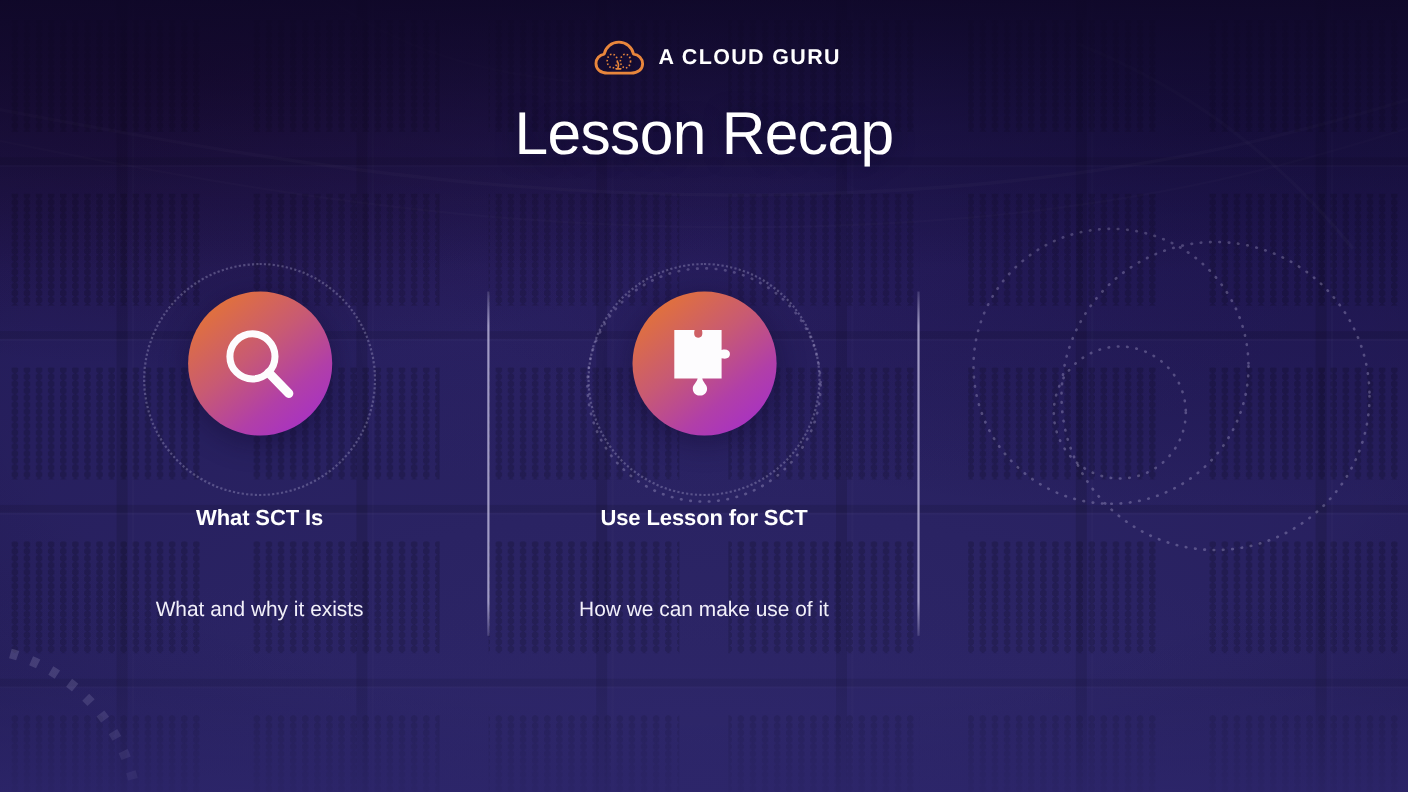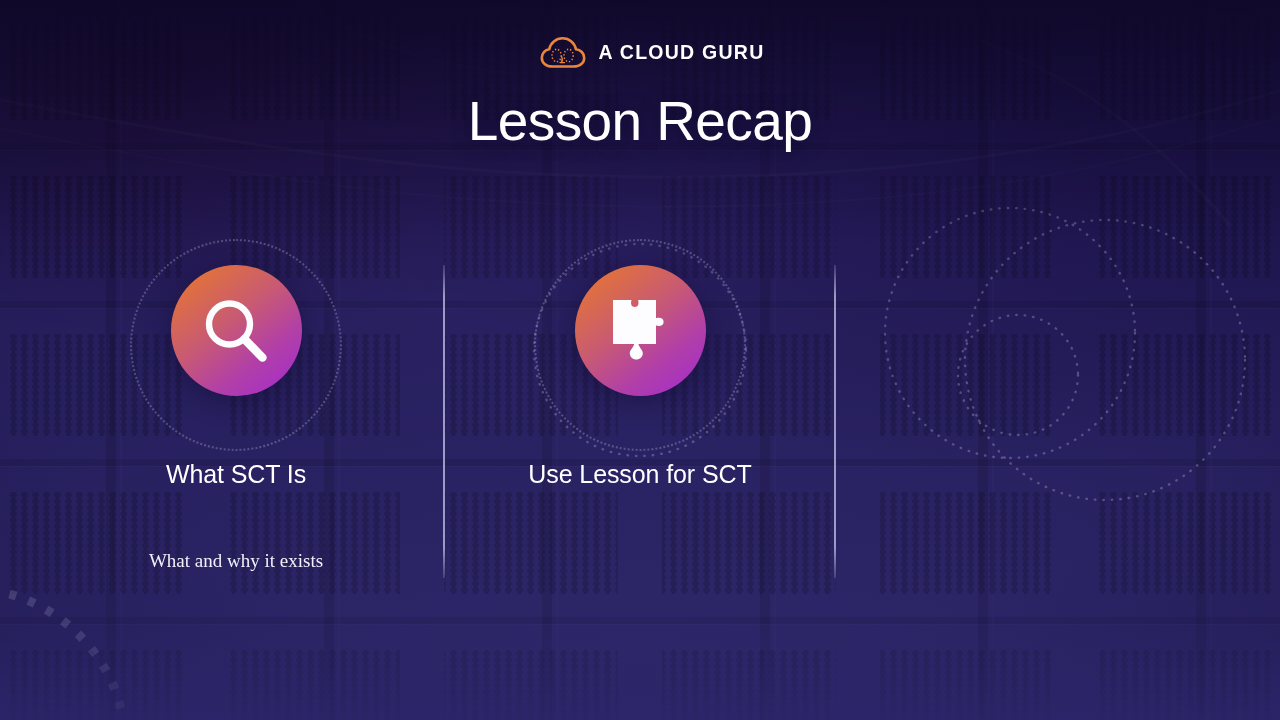--- a/index.html
+++ b/index.html
@@ -130,34 +130,33 @@
     border-radius:50%;
     background:linear-gradient(142deg, #e8743a 0%, #e0703e 14%, #c85a73 44%, #b13fa8 70%, #a22ad2 100%);
     display:flex; align-items:center; justify-content:center;
     box-shadow:0 6px 26px rgba(18,8,44,.45);
   }
   .bubble svg { display:block; }
 
   .card-title {
     margin-top:64px;
     color:#ffffff;
-    font-size:25px;
-    font-weight:normal;
+    font-size:20px;
+    font-weight:bold;
     letter-spacing:-0.1px;
     text-align:center;
     white-space:nowrap;
   }
   .card-desc {
     margin-top:61px;
     color:#f2f0fa;
     font-size:19px;
     font-weight:normal;
     text-align:left;
     white-space:nowrap;
-    font-family:Liberation Serif, serif;
   }
 
   .divider {
     position:absolute; top:265px;
     width:2px; height:313px;
     background:linear-gradient(180deg, rgba(206,201,235,.18) 0%, rgba(206,201,235,.72) 10%, rgba(206,201,235,.72) 90%, rgba(206,201,235,.18) 100%);
   }
   .divider.d1 { left:443px; }
   .divider.d2 { left:834px; }
 </style>
@@ -239,20 +238,21 @@
             L 34.4 51
             C 35.6 55.4 38.8 56.6 38.8 60.3
             C 38.8 63.9 35.9 66.6 32.3 66.6
             C 28.7 66.6 25.8 63.9 25.8 60.3
             C 25.8 56.6 29.0 55.4 30.2 51
             L 9 51
             Z"></path>
         </svg>
       </div>
       <div class="card-title">Use Lesson for SCT</div>
+      <div class="card-desc">How we can make use of it</div>
     </div>
 
   </div>
 
   <div class="divider d1"></div>
   <div class="divider d2"></div>
 
 </div>
 
 </body></html>

